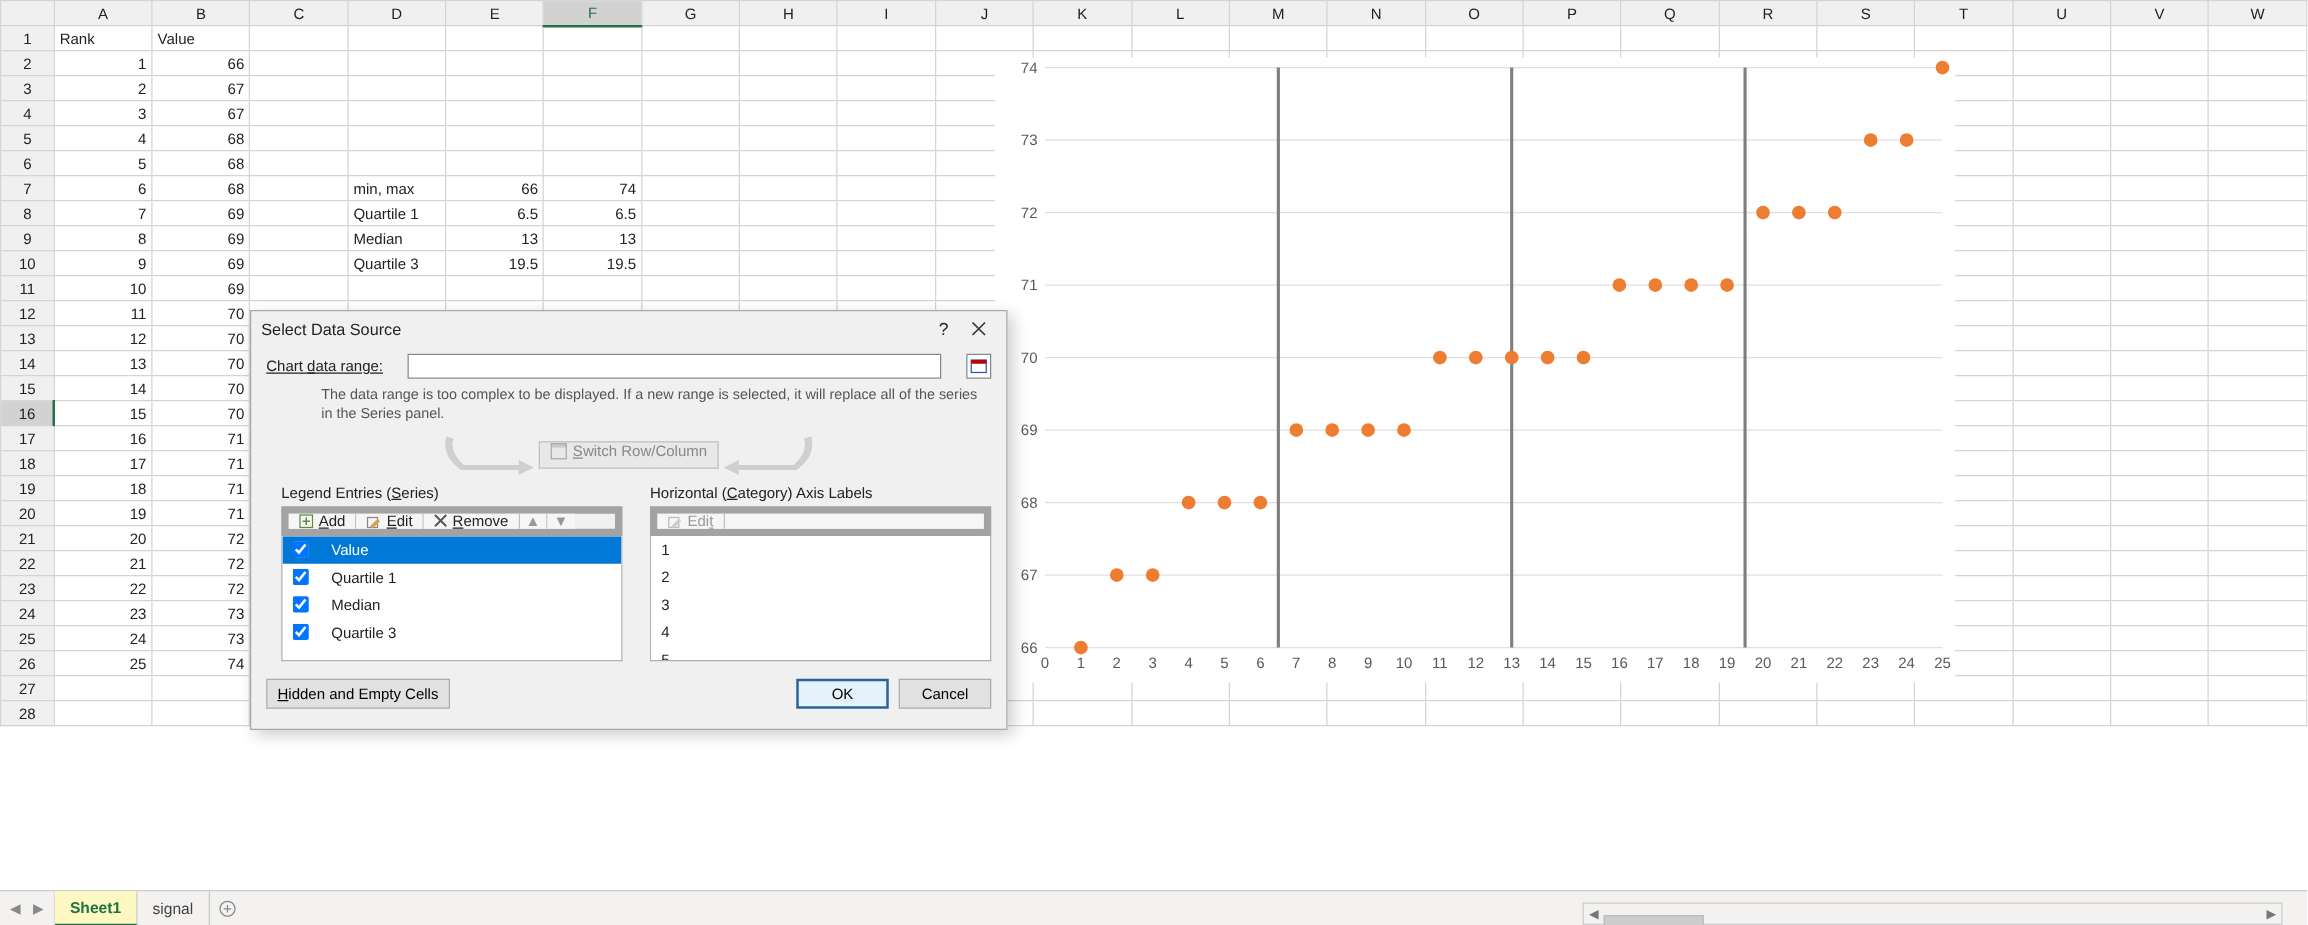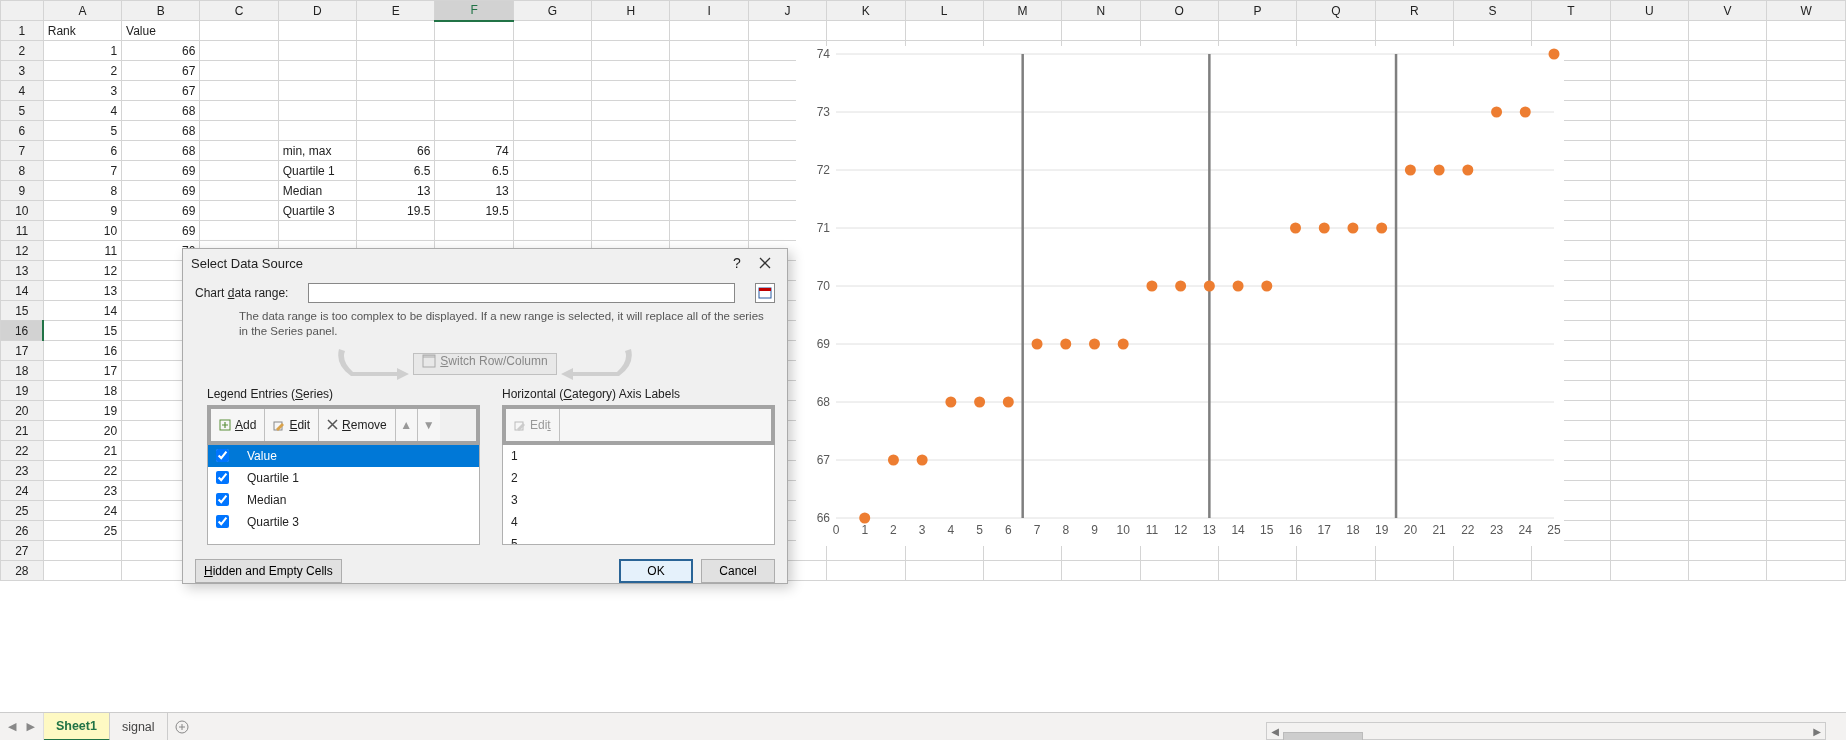--- a/index.html
+++ b/index.html
@@ -70,21 +70,21 @@
     top: 46px;
     width: 768px;
     height: 500px;
     background: #fff;
     border: none;
   }
   .chart-box svg { overflow: visible; }
   
   .dialog {
     position: absolute;
-    left: 182px;
+    left: 200px;
     top: 248px;
     width: 606px;
     height: 336px;
     background: #f0f0f0;
     border: 1px solid #aaa;
     box-shadow: 4px 4px 12px rgba(0,0,0,0.2);
     font-size: 12px;
   }
   .dlg-title {
     height: 28px;
@@ -98,20 +98,21 @@
     width: 28px; height: 28px;
     display: flex; align-items: center; justify-content: center;
     font-size: 14px;
   }
   .dlg-body { padding: 6px 12px; }
   .row-range {
     display: flex;
     align-items: center;
     gap: 20px;
     margin-bottom: 6px;
+    text-decoration: underline;
   }
   .row-range label { white-space: nowrap; }
   .row-range input {
     flex: 1;
     height: 20px;
     border: 1px solid #888;
     padding: 0 4px;
     font-size: 12px;
   }
   .range-btn {
@@ -152,22 +153,22 @@
   .pane {
     flex: 1;
     padding-left: 12px;
   }
   .pane-label {
     font-size: 12px;
     margin-bottom: 4px;
   }
   .btnbar {
     display: flex;
-    border: 4px solid #a3a3a3;
-    height: 40px;
+    border: 6px solid #a3a3a3;
+    height: 24px;
   }
   .btnbar .pbtn {
     border-right: 1px solid #c0c0c0;
     background: #f6f6f6;
     padding: 0 8px;
     display: flex;
     align-items: center;
     gap: 4px;
     font-size: 12px;
   }

